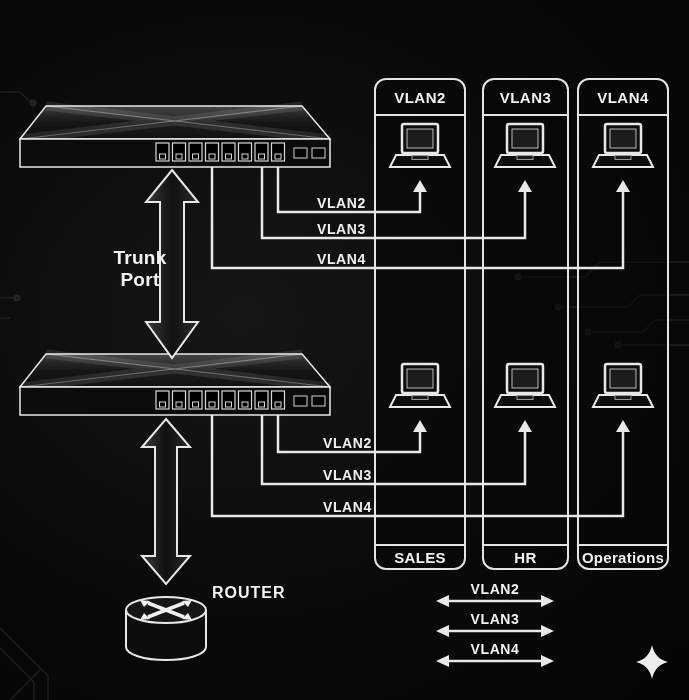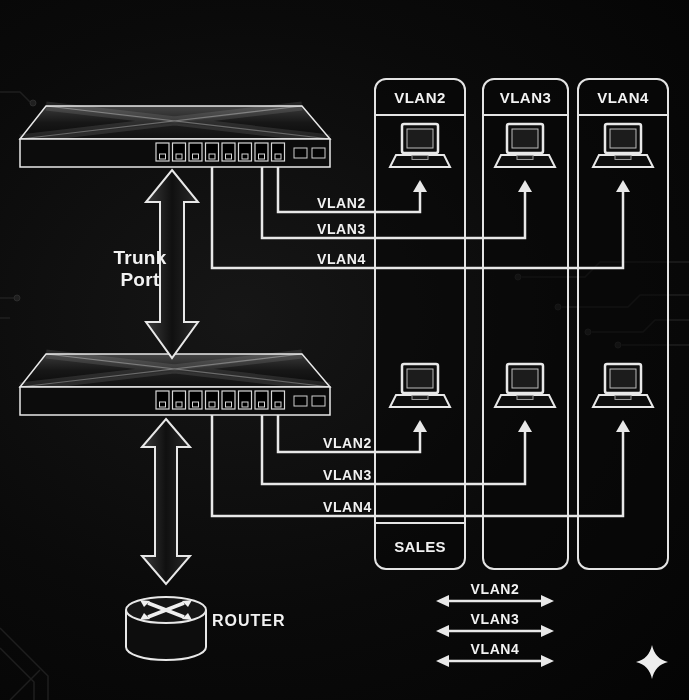--- a/index.html
+++ b/index.html
@@ -7,21 +7,21 @@
   .stage{position:relative;width:689px;height:700px;overflow:hidden;
          background:radial-gradient(ellipse at 35% 45%, #161616 0%, #0a0a0a 55%, #040404 100%)}
   svg.layer{position:absolute;left:0;top:0;width:689px;height:700px}
   .title{position:absolute;left:33px;top:20px;font-size:32px;font-weight:800;color:#f7f7f7;
          letter-spacing:-0.5px;white-space:nowrap}
   .col{position:absolute;top:78px;height:492px;border:2px solid #e4e4e4;border-radius:12px;
        background:rgba(8,8,8,0.55);display:flex;flex-direction:column}
   .col-head{height:36px;display:flex;align-items:center;justify-content:center;
             border-bottom:2px solid #e4e4e4;font-weight:700;font-size:15px;color:#f2f2f2;letter-spacing:.5px}
   .col-body{flex:1}
-  .col-foot{height:46px;display:flex;align-items:center;justify-content:center;
+  .col-foot{height:24px;display:flex;align-items:center;justify-content:center;
             border-top:2px solid #e4e4e4;font-weight:700;font-size:15px;color:#f2f2f2;letter-spacing:.3px}
   .lbl{position:absolute;color:#f2f2f2;font-weight:700}
   .link-lbl{font-size:14px;letter-spacing:.6px}
   .trunk-lbl{font-size:19px;text-align:center;line-height:1.15;letter-spacing:.3px}
   .router-lbl{font-size:16px;letter-spacing:1px}
   .legend-lbl{font-size:14px;text-align:center;letter-spacing:.6px}
 </style>
 </head>
 <body>
 
@@ -52,24 +52,26 @@
 
 
   <div class="col" style="left:374px;width:92px">
     <div class="col-head">VLAN2</div>
     <div class="col-body"></div>
     <div class="col-foot">SALES</div>
   </div>
   <div class="col" style="left:482px;width:87px">
     <div class="col-head">VLAN3</div>
     <div class="col-body"></div>
+    <div class="col-foot">HR</div>
   </div>
   <div class="col" style="left:577px;width:92px">
     <div class="col-head">VLAN4</div>
     <div class="col-body"></div>
+    <div class="col-foot">Operations</div>
   </div>
 
   <svg class="layer" viewBox="0 0 689 700">
     <defs>
       <linearGradient id="topGrad" x1="0" y1="0" x2="0" y2="1">
         <stop offset="0" stop-color="#3a3a3a"></stop>
           <stop offset="0.5" stop-color="#171717"></stop>
           <stop offset="1" stop-color="#0a0a0a"></stop>
       </linearGradient>
       <linearGradient id="arrowGrad" x1="0" y1="0" x2="1" y2="0">
@@ -194,19 +196,19 @@
   <div class="lbl trunk-lbl" style="left:104px;top:247px;width:72px">Trunk Port</div>
 
   <div class="lbl link-lbl" style="left:317px;top:195px">VLAN2</div>
   <div class="lbl link-lbl" style="left:317px;top:221px">VLAN3</div>
   <div class="lbl link-lbl" style="left:317px;top:251px">VLAN4</div>
 
   <div class="lbl link-lbl" style="left:323px;top:435px">VLAN2</div>
   <div class="lbl link-lbl" style="left:323px;top:467px">VLAN3</div>
   <div class="lbl link-lbl" style="left:323px;top:499px">VLAN4</div>
 
-  <div class="lbl router-lbl" style="left:212px;top:612px">ROUTER</div>
+  <div class="lbl router-lbl" style="left:212px;top:584px">ROUTER</div>
 
   <div class="lbl legend-lbl" style="left:445px;top:581px;width:100px">VLAN2</div>
   <div class="lbl legend-lbl" style="left:445px;top:611px;width:100px">VLAN3</div>
   <div class="lbl legend-lbl" style="left:445px;top:641px;width:100px">VLAN4</div>
 
 </div>
 
 </body></html>

